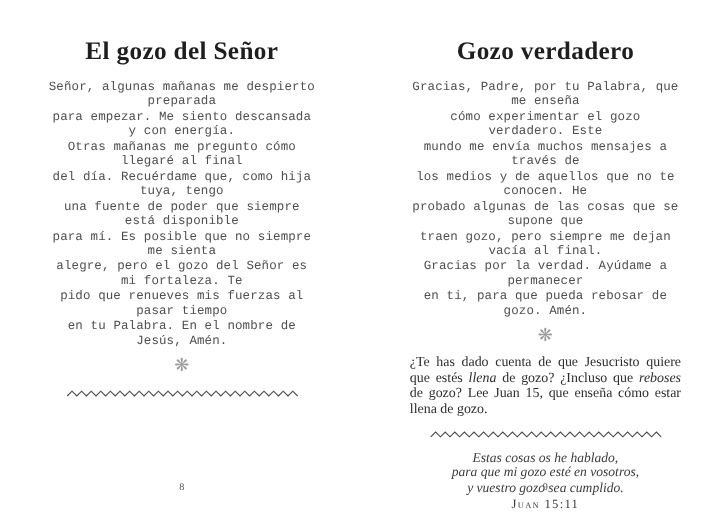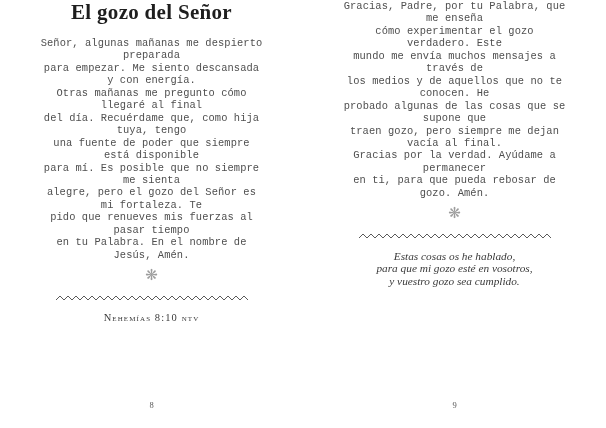--- a/index.html
+++ b/index.html
@@ -13,20 +13,21 @@
     background: #ffffff;
     display: flex;
     overflow: hidden;
     font-family: "Liberation Serif", serif;
   }
   .page {
     width: 303px;
     height: 428px;
     position: relative;
     box-sizing: border-box;
+    padding-top: 30px;
   }
   .content {
     width: 226px;
     margin: 0 auto;
     text-align: center;
   }
   .page-title {
     font-family: "Liberation Serif", serif;
     font-size: 21px;
     font-weight: 700;
@@ -109,39 +110,41 @@
 del día. Recuérdame que, como hija tuya, tengo
 una fuente de poder que siempre está disponible
 para mí. Es posible que no siempre me sienta
 alegre, pero el gozo del Señor es mi fortaleza. Te
 pido que renueves mis fuerzas al pasar tiempo
 en tu Palabra. En el nombre de Jesús, Amén.</p>
       <div class="ornament">❋</div>
       <svg class="zigzag" width="196" height="8" viewBox="0 0 196 8">
         <path d="M2,6 l4,-4 l4,4 l4,-4 l4,4 l4,-4 l4,4 l4,-4 l4,4 l4,-4 l4,4 l4,-4 l4,4 l4,-4 l4,4 l4,-4 l4,4 l4,-4 l4,4 l4,-4 l4,4 l4,-4 l4,4 l4,-4 l4,4 l4,-4 l4,4 l4,-4 l4,4 l4,-4 l4,4 l4,-4 l4,4 l4,-4 l4,4 l4,-4 l4,4 l4,-4 l4,4 l4,-4 l4,4 l4,-4 l4,4 l4,-4 l4,4 l4,-4 l4,4 l4,-4 l4,4" fill="none" stroke="#474747" stroke-width="0.9"></path>
       </svg>
-      <p class="verse-ref">Nehemías 8:10 ntv</p>
     </div>
     <div class="page-number">8</div>
   </section>
 
   <section class="page">
     <div class="content">
+      <h1 class="page-title">Gozo verdadero</h1>
       <p class="prayer">Gracias, Padre, por tu Palabra, que me enseña
 cómo experimentar el gozo verdadero. Este
 mundo me envía muchos mensajes a través de
 los medios y de aquellos que no te conocen. He
 probado algunas de las cosas que se supone que
 traen gozo, pero siempre me dejan vacía al final.
 Gracias por la verdad. Ayúdame a permanecer
 en ti, para que pueda rebosar de gozo. Amén.</p>
       <div class="ornament">❋</div>
+      <p class="commentary"><span>¿Te has dado cuenta de que Jesucristo quiere que estés </span><em>llena</em><span> de gozo? ¿Incluso que </span><em>reboses</em><span> de gozo? Lee Juan 15, que enseña cómo estar llena de gozo.</span></p>
       <svg class="zigzag" width="196" height="8" viewBox="0 0 196 8">
         <path d="M2,6 l4,-4 l4,4 l4,-4 l4,4 l4,-4 l4,4 l4,-4 l4,4 l4,-4 l4,4 l4,-4 l4,4 l4,-4 l4,4 l4,-4 l4,4 l4,-4 l4,4 l4,-4 l4,4 l4,-4 l4,4 l4,-4 l4,4 l4,-4 l4,4 l4,-4 l4,4 l4,-4 l4,4 l4,-4 l4,4 l4,-4 l4,4 l4,-4 l4,4 l4,-4 l4,4 l4,-4 l4,4 l4,-4 l4,4 l4,-4 l4,4 l4,-4 l4,4 l4,-4 l4,4" fill="none" stroke="#474747" stroke-width="0.9"></path>
       </svg>
       <p class="verse">Estas cosas os he hablado,
 para que mi gozo esté en vosotros,
 y vuestro gozo sea cumplido.</p>
+      <p class="verse-ref">Juan 15:11</p>
     </div>
     <div class="page-number">9</div>
   </section>
 
 </div>
 
 </body></html>

